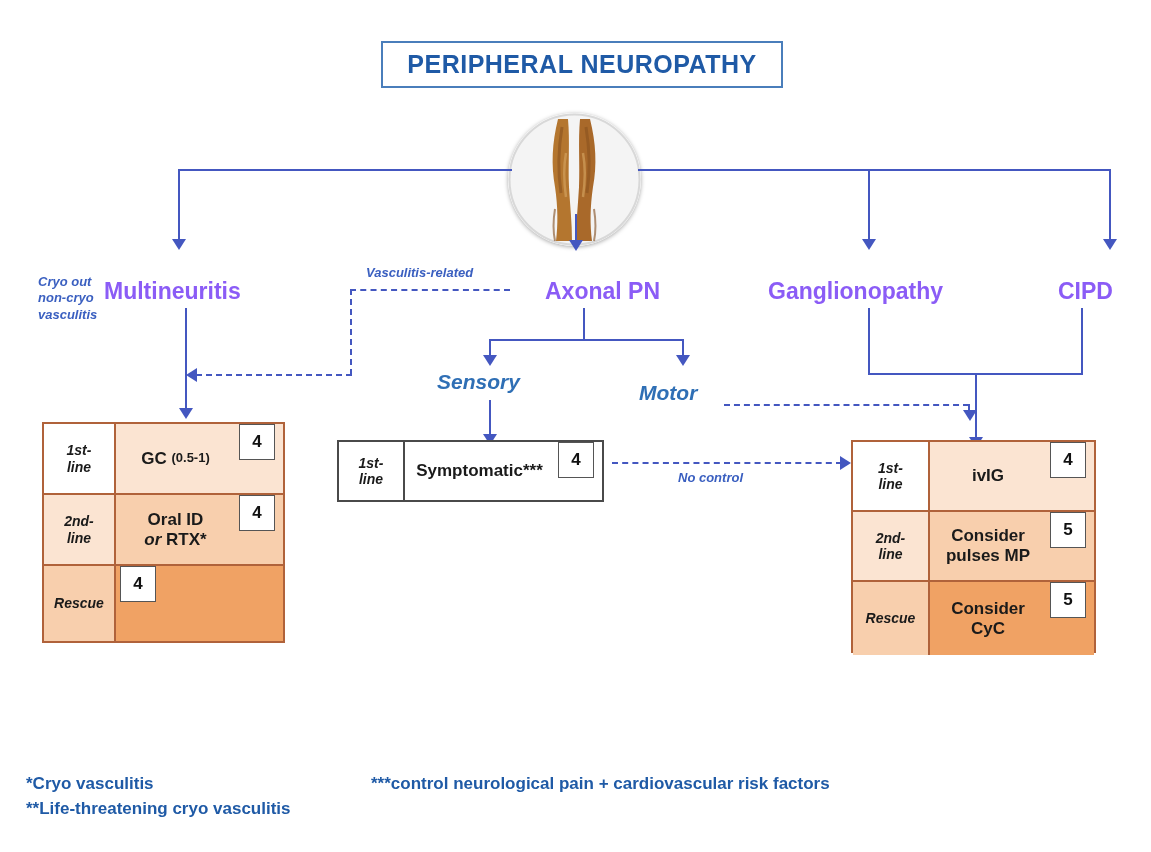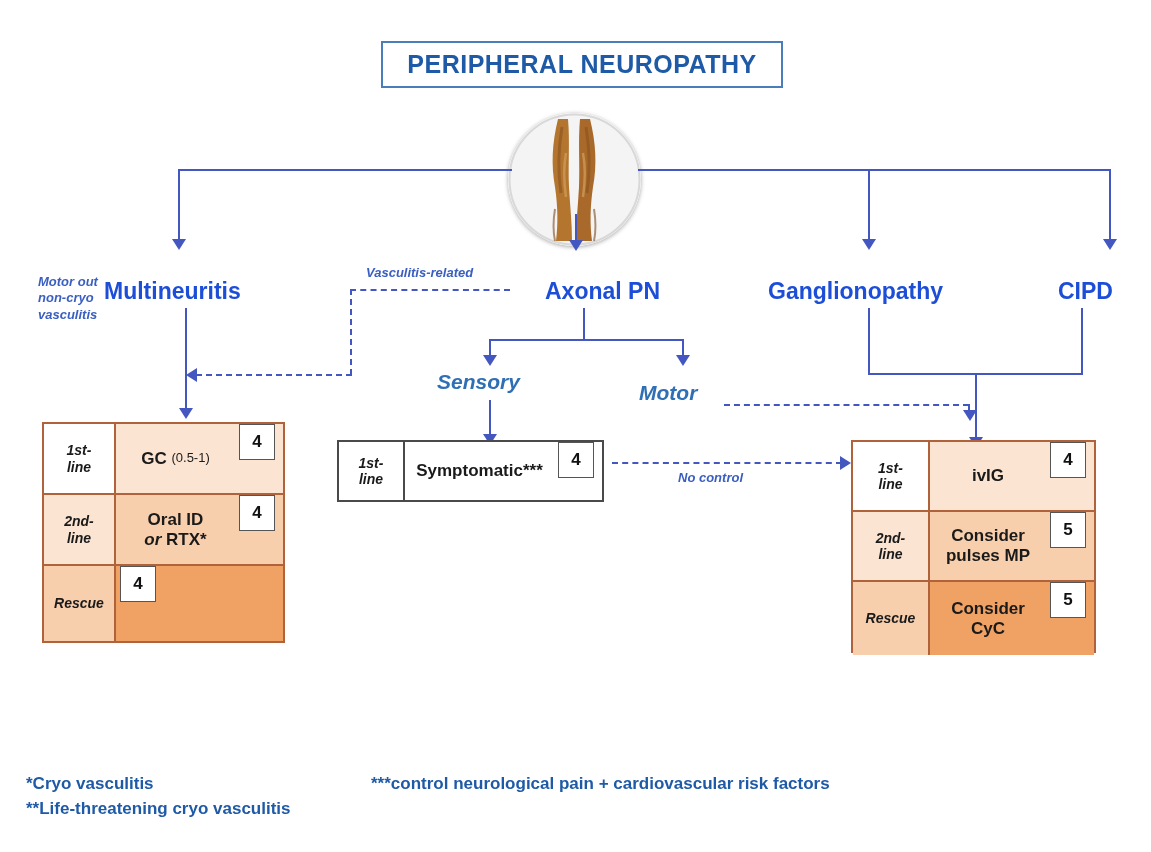--- a/index.html
+++ b/index.html
@@ -79,21 +79,21 @@
   }
   .arrow-right {
     width: 0; height: 0;
     border-top: 7px solid transparent;
     border-bottom: 7px solid transparent;
     border-left: 11px solid #4457c0;
   }
 
   
   .branch-label {
-    color: #1d4ed8;
+    color: #8b5cf6;
     font-size: 23px;
     font-weight: bold;
     white-space: nowrap;
   }
   .sub-label {
     color: #2f6fb5;
     font-size: 21px;
     font-weight: bold;
     font-style: italic;
     white-space: nowrap;
@@ -147,21 +147,21 @@
     flex: 1;
     font-size: 17px;
     font-weight: bold;
     color: #1a1a1a;
     text-align: center;
     line-height: 1.15;
     padding: 0 4px;
   }
   .tx-table .cell-tx .small {
     font-size: 13px;
-    font-weight: normal;
+    font-weight: bold;
   }
   .tx-table .cell-tx .ital {
     font-style: italic;
   }
   .tx-table .loe {
     width: 34px;
     height: 34px;
     margin-right: 8px;
     margin-left: 4px;
     background: #ffffff;
@@ -226,21 +226,21 @@
 
   <div class="abs line vline" style="left:1109px; top:169px; height:72px;"></div>
   <div class="abs arrow-down" style="left:1103px; top:239px;"></div>
 
   <div class="abs branch-label" style="left:104px; top:278px;">Multineuritis</div>
   <div class="abs branch-label" style="left:515px; top:278px;margin-left:30px;">Axonal PN</div>
   <div class="abs branch-label" style="left:768px; top:278px;">Ganglionopathy</div>
   <div class="abs branch-label" style="left:1058px; top:278px;">CIPD</div>
 
   <div class="abs note-label" style="left:38px; top:274px;">
-    <div>Motor out</div>
+    <div>Cryo out</div>
     <div>non-cryo</div>
     <div>vasculitis</div>
   </div>
 
   <div class="abs line vline" style="left:185px; top:308px; height:102px;"></div>
   <div class="abs arrow-down" style="left:179px; top:408px;"></div>
 
   <div class="abs edge-note" style="left:366px; top:265px;">Vasculitis-related</div>
   <div class="abs dline-h" style="left:350px; top:289px; width:160px;"></div>
   <div class="abs dline-v" style="left:350px; top:289px; height:86px;"></div>

